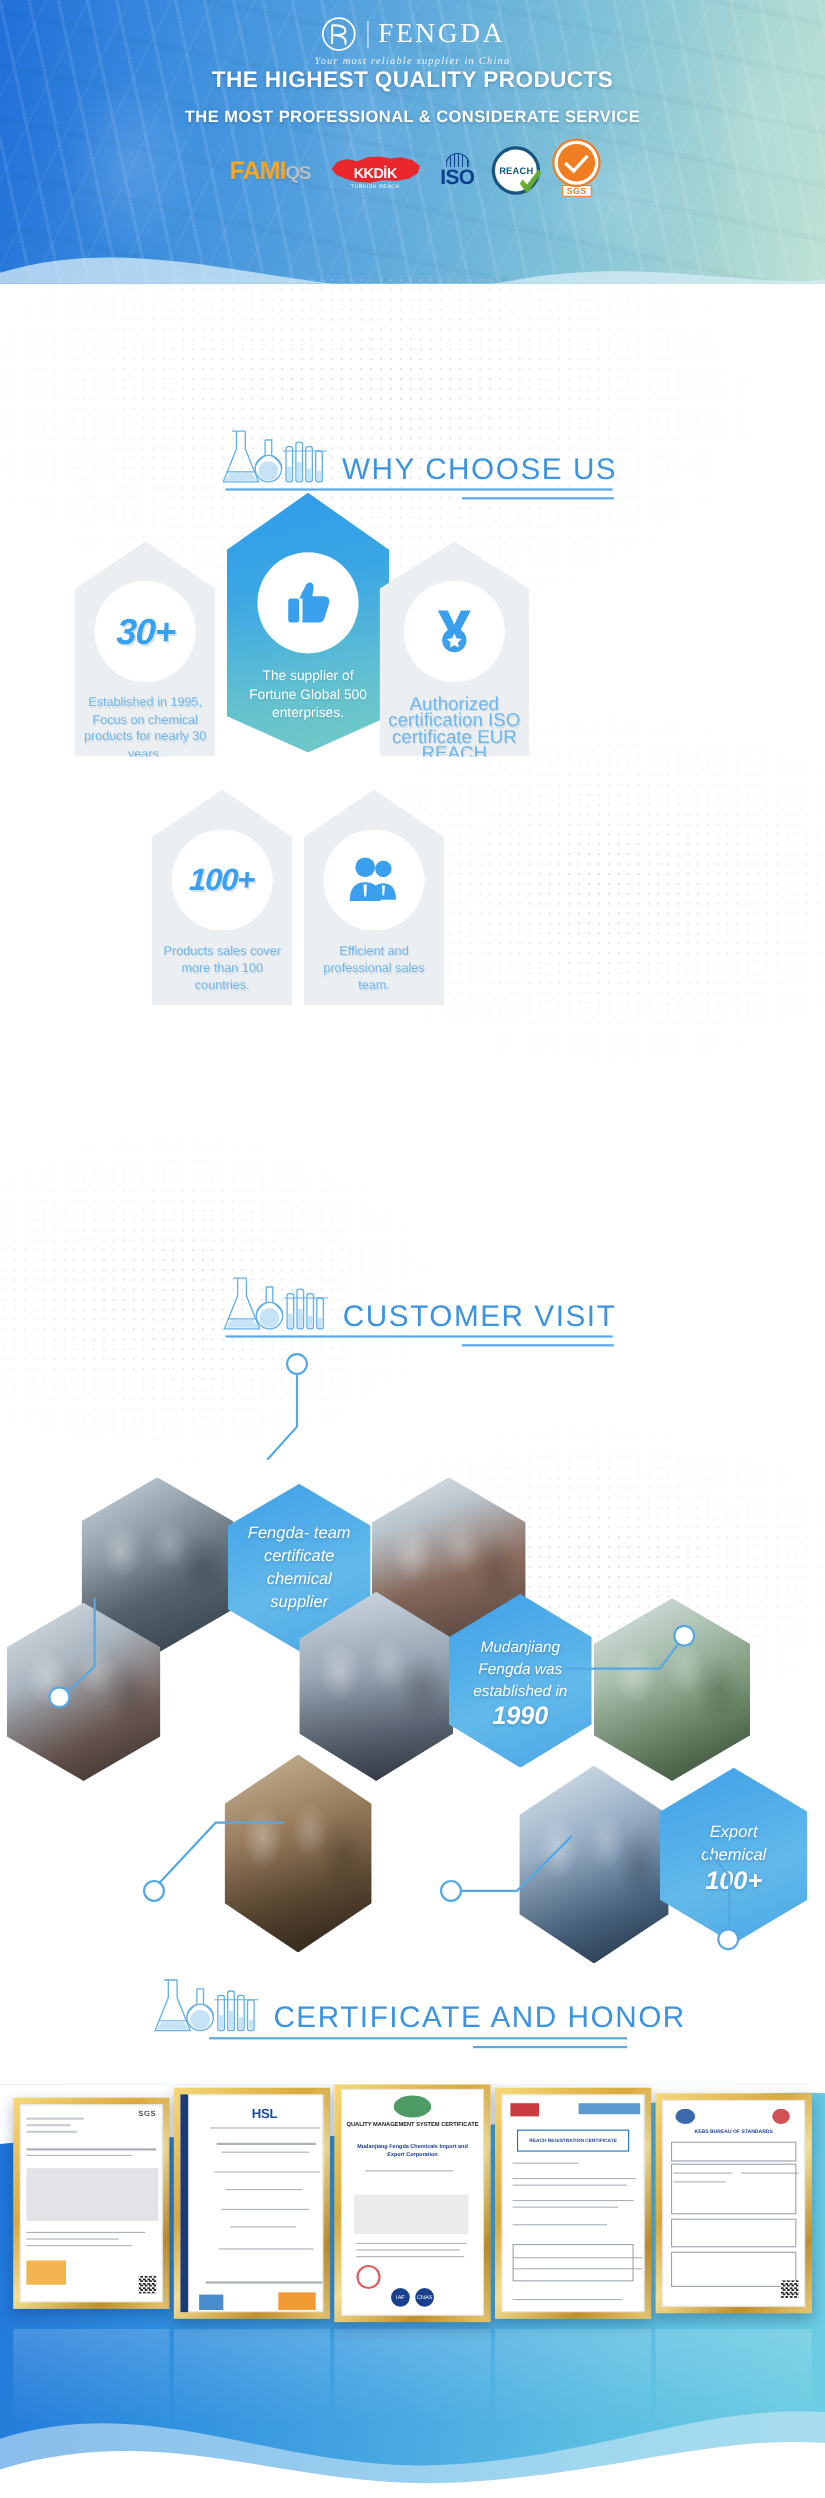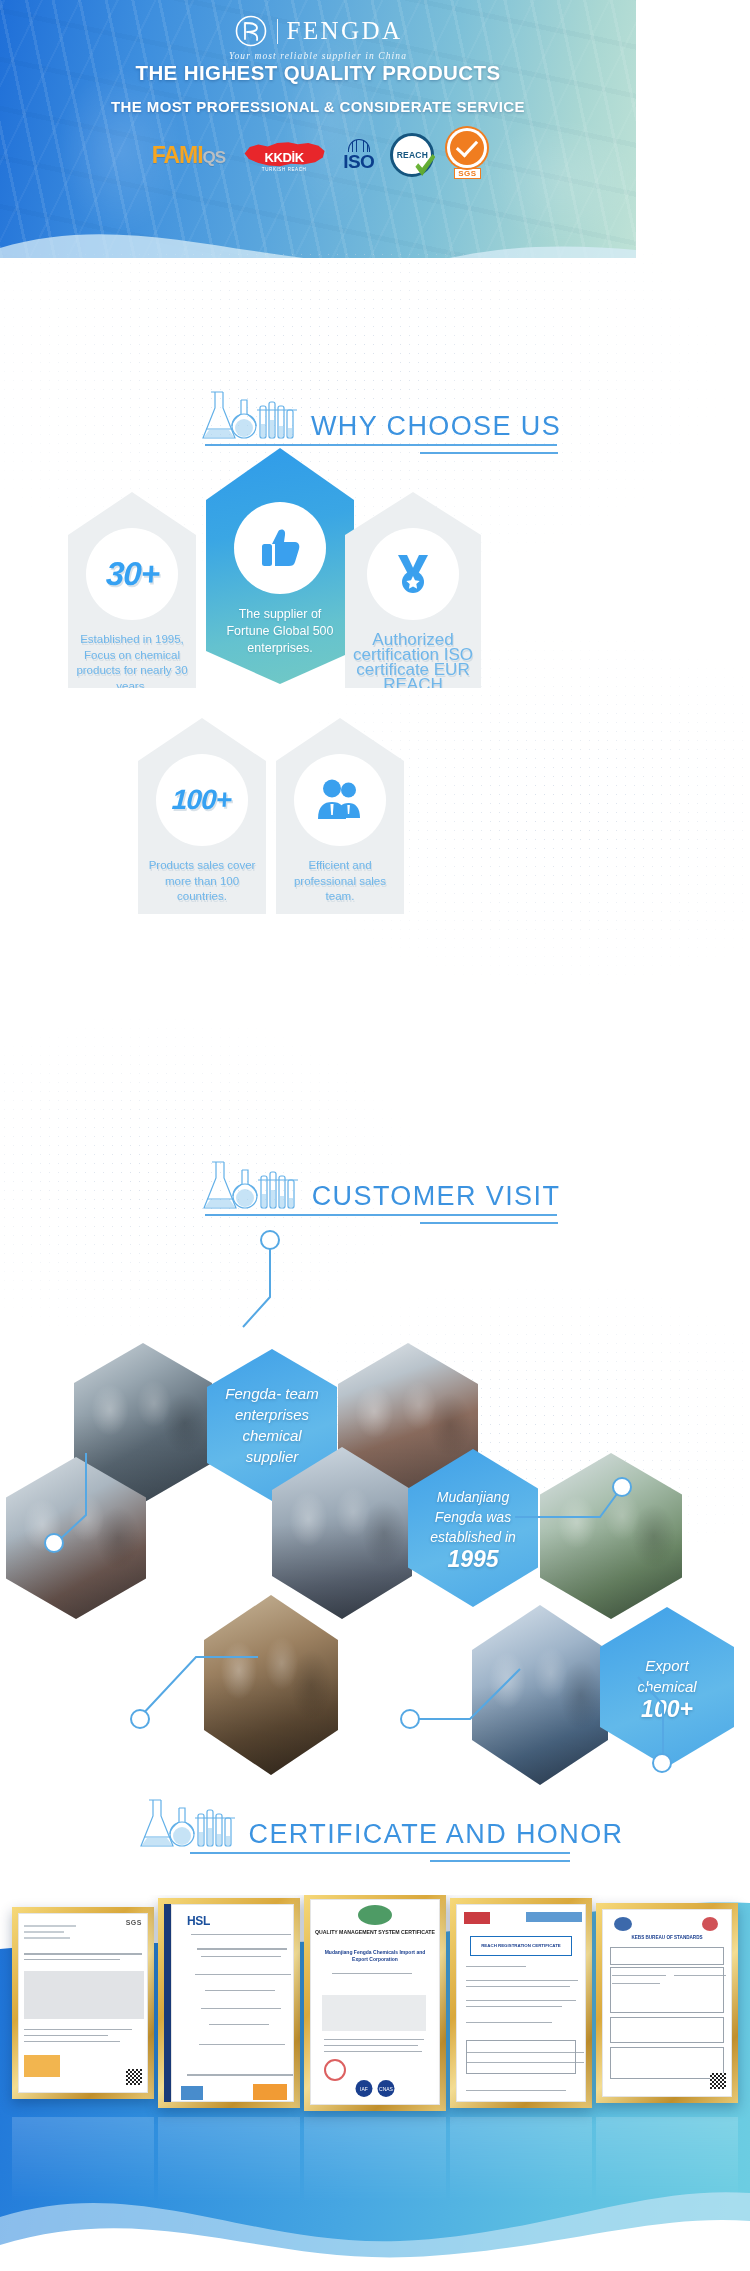--- a/index.html
+++ b/index.html
@@ -1,21 +1,21 @@
 <!DOCTYPE html>
 <html><head>
 <meta charset="utf-8">
 <style>
   *{box-sizing:border-box;margin:0;padding:0}
   html,body{background:#fff}
   body{width:750px;height:2271px;position:relative;overflow:hidden;
        font-family:"Liberation Sans","DejaVu Sans",sans-serif;color:#3a9ae0}
 
   
-  .hero{position:absolute;left:0;top:0;width:636px;height:258px;overflow:hidden;
+  .hero{position:absolute;left:0;top:0;width:750px;height:258px;overflow:hidden;
         background:linear-gradient(100deg,#1f6fd8 0%,#3d8ede 22%,#5aa6dd 45%,#7dc0d8 68%,#a9d7d3 88%,#bfe2d6 100%);}
   .hero-pipes{position:absolute;inset:0;opacity:.30;
      background:
        repeating-linear-gradient(78deg, rgba(255,255,255,.30) 0 3px, rgba(255,255,255,0) 3px 26px),
        repeating-linear-gradient(-64deg, rgba(255,255,255,.16) 0 2px, rgba(255,255,255,0) 2px 34px),
        repeating-linear-gradient(12deg, rgba(0,40,90,.10) 0 5px, rgba(0,0,0,0) 5px 48px);}
   .hero-blobs{position:absolute;inset:0;opacity:.25;
      background:
        radial-gradient(ellipse 90px 120px at 120px 150px, rgba(255,255,255,.55), transparent 70%),
        radial-gradient(ellipse 70px 150px at 330px 120px, rgba(255,255,255,.35), transparent 70%),
@@ -154,21 +154,21 @@
      box-shadow:inset 0 0 0 1px #e5e5e5}
   .frame.tall{height:210px;margin-top:-9px}
   .mini{position:absolute;background:#9aa3ad;opacity:.85}
   .rl{position:absolute;left:0;height:1.6px;background:#b8c0c8;opacity:.8}
   .cert-reflect{position:absolute;left:0;top:222px;width:750px;height:86px;z-index:3;
      display:flex;justify-content:center;gap:4px;opacity:.16;
      -webkit-mask-image:linear-gradient(#000,transparent);mask-image:linear-gradient(#000,transparent)}
   .cert-reflect div{width:142px;height:86px;background:#fff;transform:scaleY(-1)}
 
   .sgs-tag{position:absolute;right:6px;top:6px;font-size:7px;font-weight:bold;color:#555;letter-spacing:.5px}
-  .hsl-tag{position:absolute;left:16px;right:0;top:10px;text-align:left;font-size:12px;font-weight:bold;color:#1a4f9c;letter-spacing:-.3px}
+  .hsl-tag{position:absolute;left:16px;right:0;top:10px;text-align:center;font-size:12px;font-weight:bold;color:#1a4f9c;letter-spacing:-.3px}
   .qms-globe{position:absolute;left:50%;top:6px;transform:translateX(-50%);width:34px;height:20px;
      border-radius:50%;background:#2f8a4a;opacity:.85}
   .qms-ttl{position:absolute;left:0;right:0;top:30px;text-align:center;font-size:5.2px;font-weight:bold;color:#222}
   .stamp{position:absolute;left:14px;bottom:24px;width:22px;height:22px;border-radius:50%;
      border:2px solid #d02b2b;opacity:.75}
   .iaf{position:absolute;bottom:8px;left:50%;transform:translateX(-50%);display:flex;gap:5px}
   .iaf span{width:17px;height:17px;border-radius:50%;background:#1a3f8f;color:#fff;font-size:5px;
      display:flex;align-items:center;justify-content:center}
   .qr{position:absolute;right:6px;bottom:8px;width:16px;height:16px;
      background:repeating-conic-gradient(#222 0 25%,#fff 0 50%);background-size:4px 4px}
@@ -361,21 +361,21 @@
   <div class="node" style="left:400px;top:484px"></div>
   <div class="node" style="left:652px;top:528px"></div>
 
   <div class="hx" style="left:74px;top:118px;width:138px;height:160px">
       <div class="ph p1"></div>
     </div>
 
   <div class="hx txt" style="left:207px;top:124px;width:130px;height:152px">
     <div class="cap">
       <span>Fengda- team</span>
-      <span>enterprises</span>
+      <span>certificate</span>
       <span>chemical</span>
       <span>supplier</span>
     </div>
   </div>
 
   <div class="hx" style="left:338px;top:118px;width:140px;height:164px">
       <div class="ph p2"></div>
     </div>
 
   <div class="hx" style="left:6px;top:232px;width:140px;height:162px">
@@ -384,21 +384,21 @@
 
   <div class="hx" style="left:272px;top:222px;width:140px;height:172px">
       <div class="ph p4"></div>
     </div>
 
   <div class="hx txt" style="left:408px;top:224px;width:130px;height:158px">
     <div class="cap" style="font-size:14px;line-height:20px">
       <span>Mudanjiang</span>
       <span>Fengda was</span>
       <span>established in</span>
-      <span class="big">1995</span>
+      <span class="big">1990</span>
     </div>
   </div>
 
   <div class="hx" style="left:540px;top:228px;width:142px;height:166px">
       <div class="ph p5"></div>
     </div>
 
   <div class="hx" style="left:204px;top:370px;width:134px;height:180px">
       <div class="ph p6"></div>
     </div>

